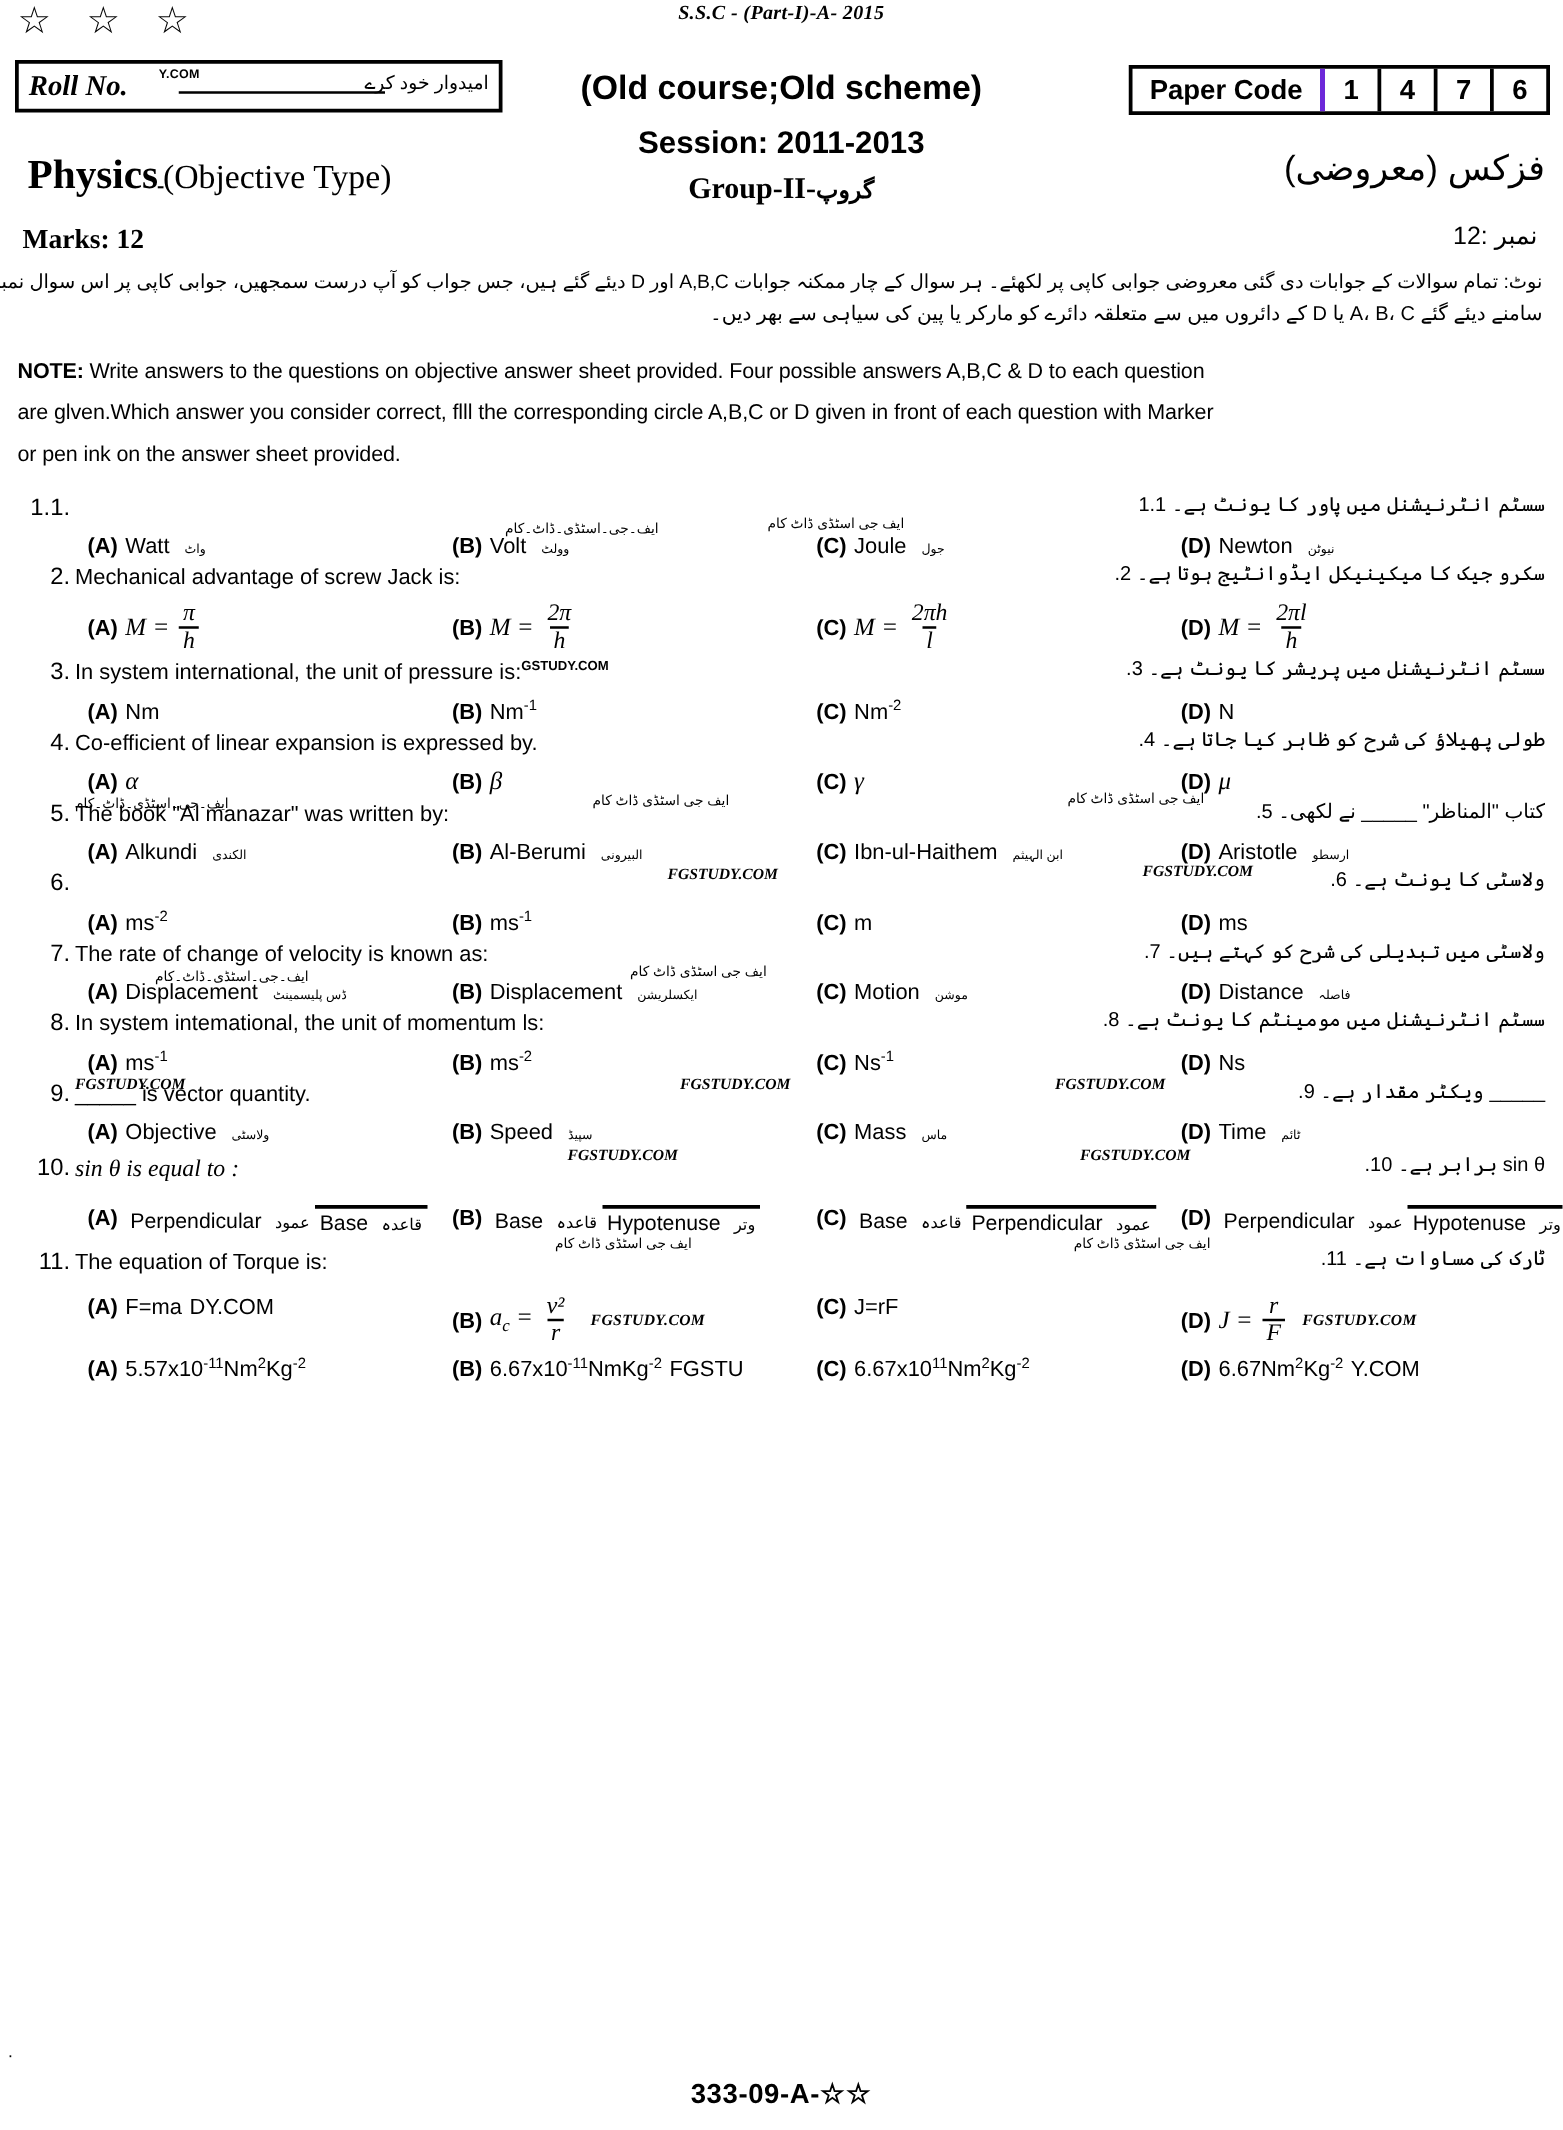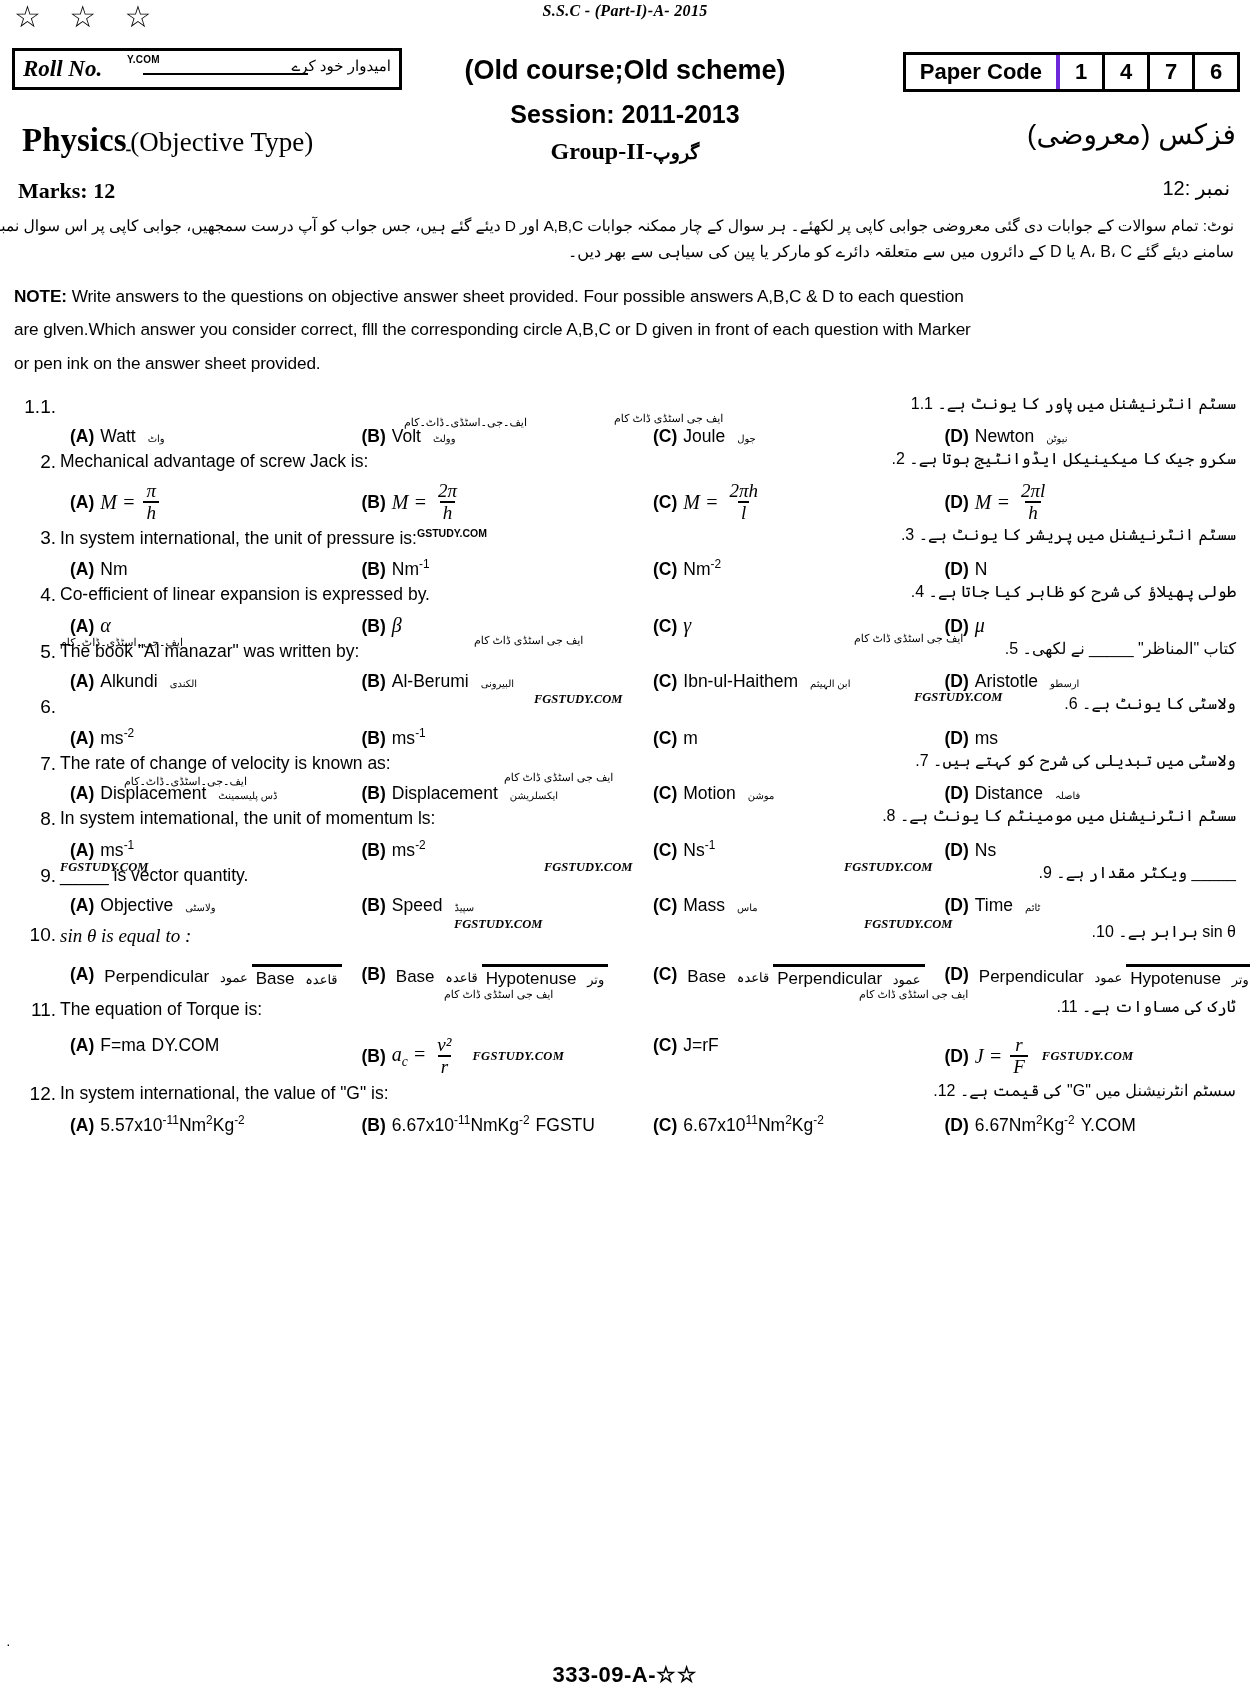--- a/index.html
+++ b/index.html
@@ -770,25 +770,20 @@
             <span class="frac">
               <span class="num">r</span>
               <span class="den">F</span>
             </span>
             <span class="wm" style="margin-left:6px;">FGSTUDY.COM</span>
           </div>
       </div>
     </div>
 
     <div class="q" style="margin-top:6px;">
-      <div class="qhead">
-        <span class="qnum">12.</span>
-        <span class="qtext">In system international, the value of "G" is:</span>
-        <span class="q-urdu"><span>سسٹم انٹرنیشنل میں "G" کی قیمت ہے۔</span> <span>12.</span></span>
-      </div>
       <div class="opts" style="padding-left:56px;">
         <div class="opt">
             <span class="olab">(A)</span>
             <span class="otxt"><span>5.57x10</span><sup>-11</sup><span>Nm</span><sup>2</sup><span>Kg</span><sup>-2</sup></span>
           </div>
         <div class="opt">
             <span class="olab">(B)</span>
             <span class="otxt"><span>6.67x10</span><sup>-11</sup><span>NmKg</span><sup>-2</sup></span>
             <span class="wmsup">FGSTU</span>
           </div>

